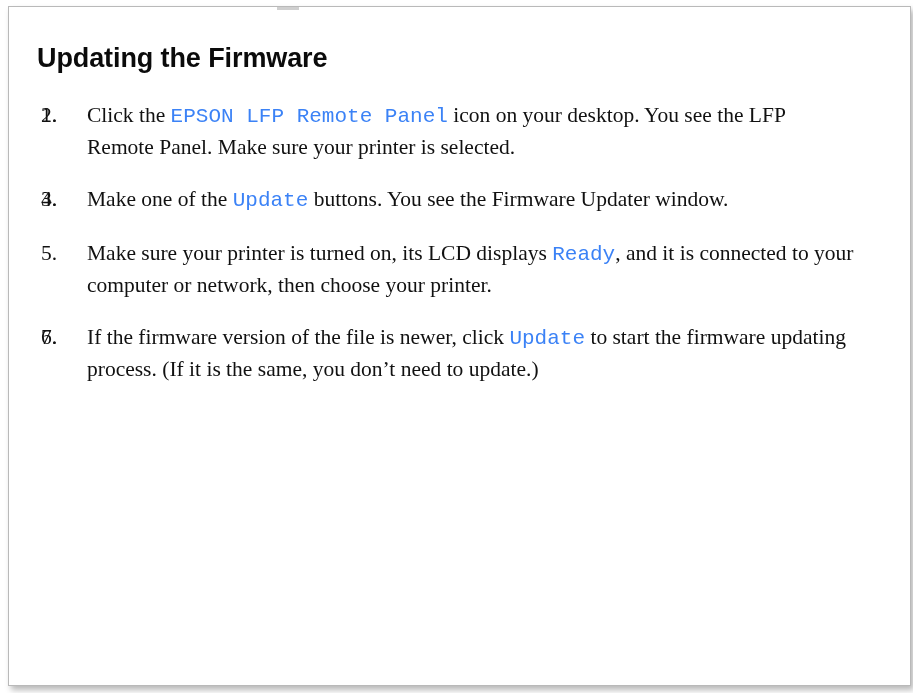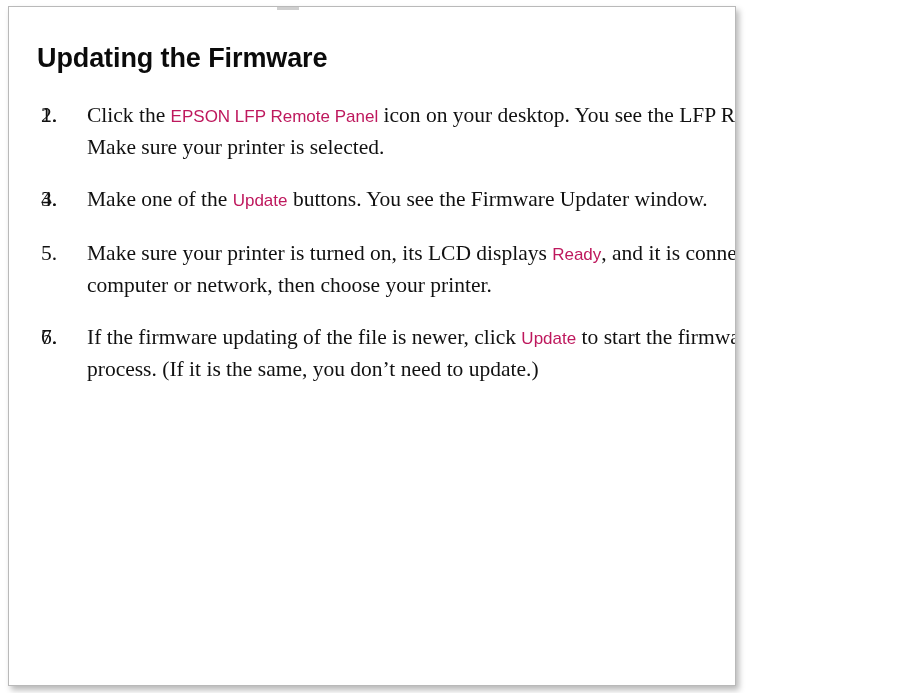--- a/index.html
+++ b/index.html
@@ -10,21 +10,21 @@
   body {
     width: 913px;
     height: 693px;
     overflow: hidden;
     font-family: "Liberation Serif", serif;
   }
   .page-frame {
     position: absolute;
     left: 8px;
     top: 6px;
-    width: 728px;
+    width: 903px;
     height: 680px;
     background: #ffffff;
     border: 1px solid #b9b9b9;
     box-shadow: 3px 4px 6px rgba(0,0,0,0.28);
     box-sizing: border-box;
     overflow: hidden;
   }
   .top-nick {
     position: absolute;
     left: 268px;
@@ -63,36 +63,36 @@
   ol.steps li .num {
     position: absolute;
     left: 6px;
     top: 0;
     width: 34px;
     text-align: left;
     font-size: 21.5px;
     color: #111111;
   }
   .ui {
-    font-family: Liberation Sans, sans-serif;
-    font-size: 17px;
-    color: #be185d;
+    font-family: Liberation Mono, monospace;
+    font-size: 21px;
+    color: #3b82f6;
   }
 </style>
 </head>
 <body>
 
 <div class="page-frame">
   <div class="top-nick"></div>
 
   <div class="content">
     <h1 class="doc-title">Updating the Firmware</h1>
     <ol class="steps">
         <li><span class="num">1.</span></li>
         <li><span class="num">2.</span><span><span>Click the </span><span class="ui">EPSON LFP Remote Panel</span><span> icon on your desktop. You see the LFP Remote Panel. Make sure your printer is selected.</span></span></li>
         <li><span class="num">3.</span></li>
         <li><span class="num">4.</span><span><span>Make one of the </span><span class="ui">Update</span><span> buttons. You see the Firmware Updater window.</span></span></li>
         <li><span class="num">5.</span><span><span>Make sure your printer is turned on, its LCD displays </span><span class="ui">Ready</span><span>, and it is connected to your computer or network, then choose your printer.</span></span></li>
         <li><span class="num">6.</span></li>
-        <li><span class="num">7.</span><span><span>If the firmware updating of the file is newer, click </span><span class="ui">Update</span><span> to start the firmware updating process. (If it is the same, you don’t need to update.)</span></span></li>
+        <li><span class="num">7.</span><span><span>If the firmware version of the file is newer, click </span><span class="ui">Update</span><span> to start the firmware updating process. (If it is the same, you don’t need to update.)</span></span></li>
       </ol>
   </div>
 </div>
 
 </body></html>

